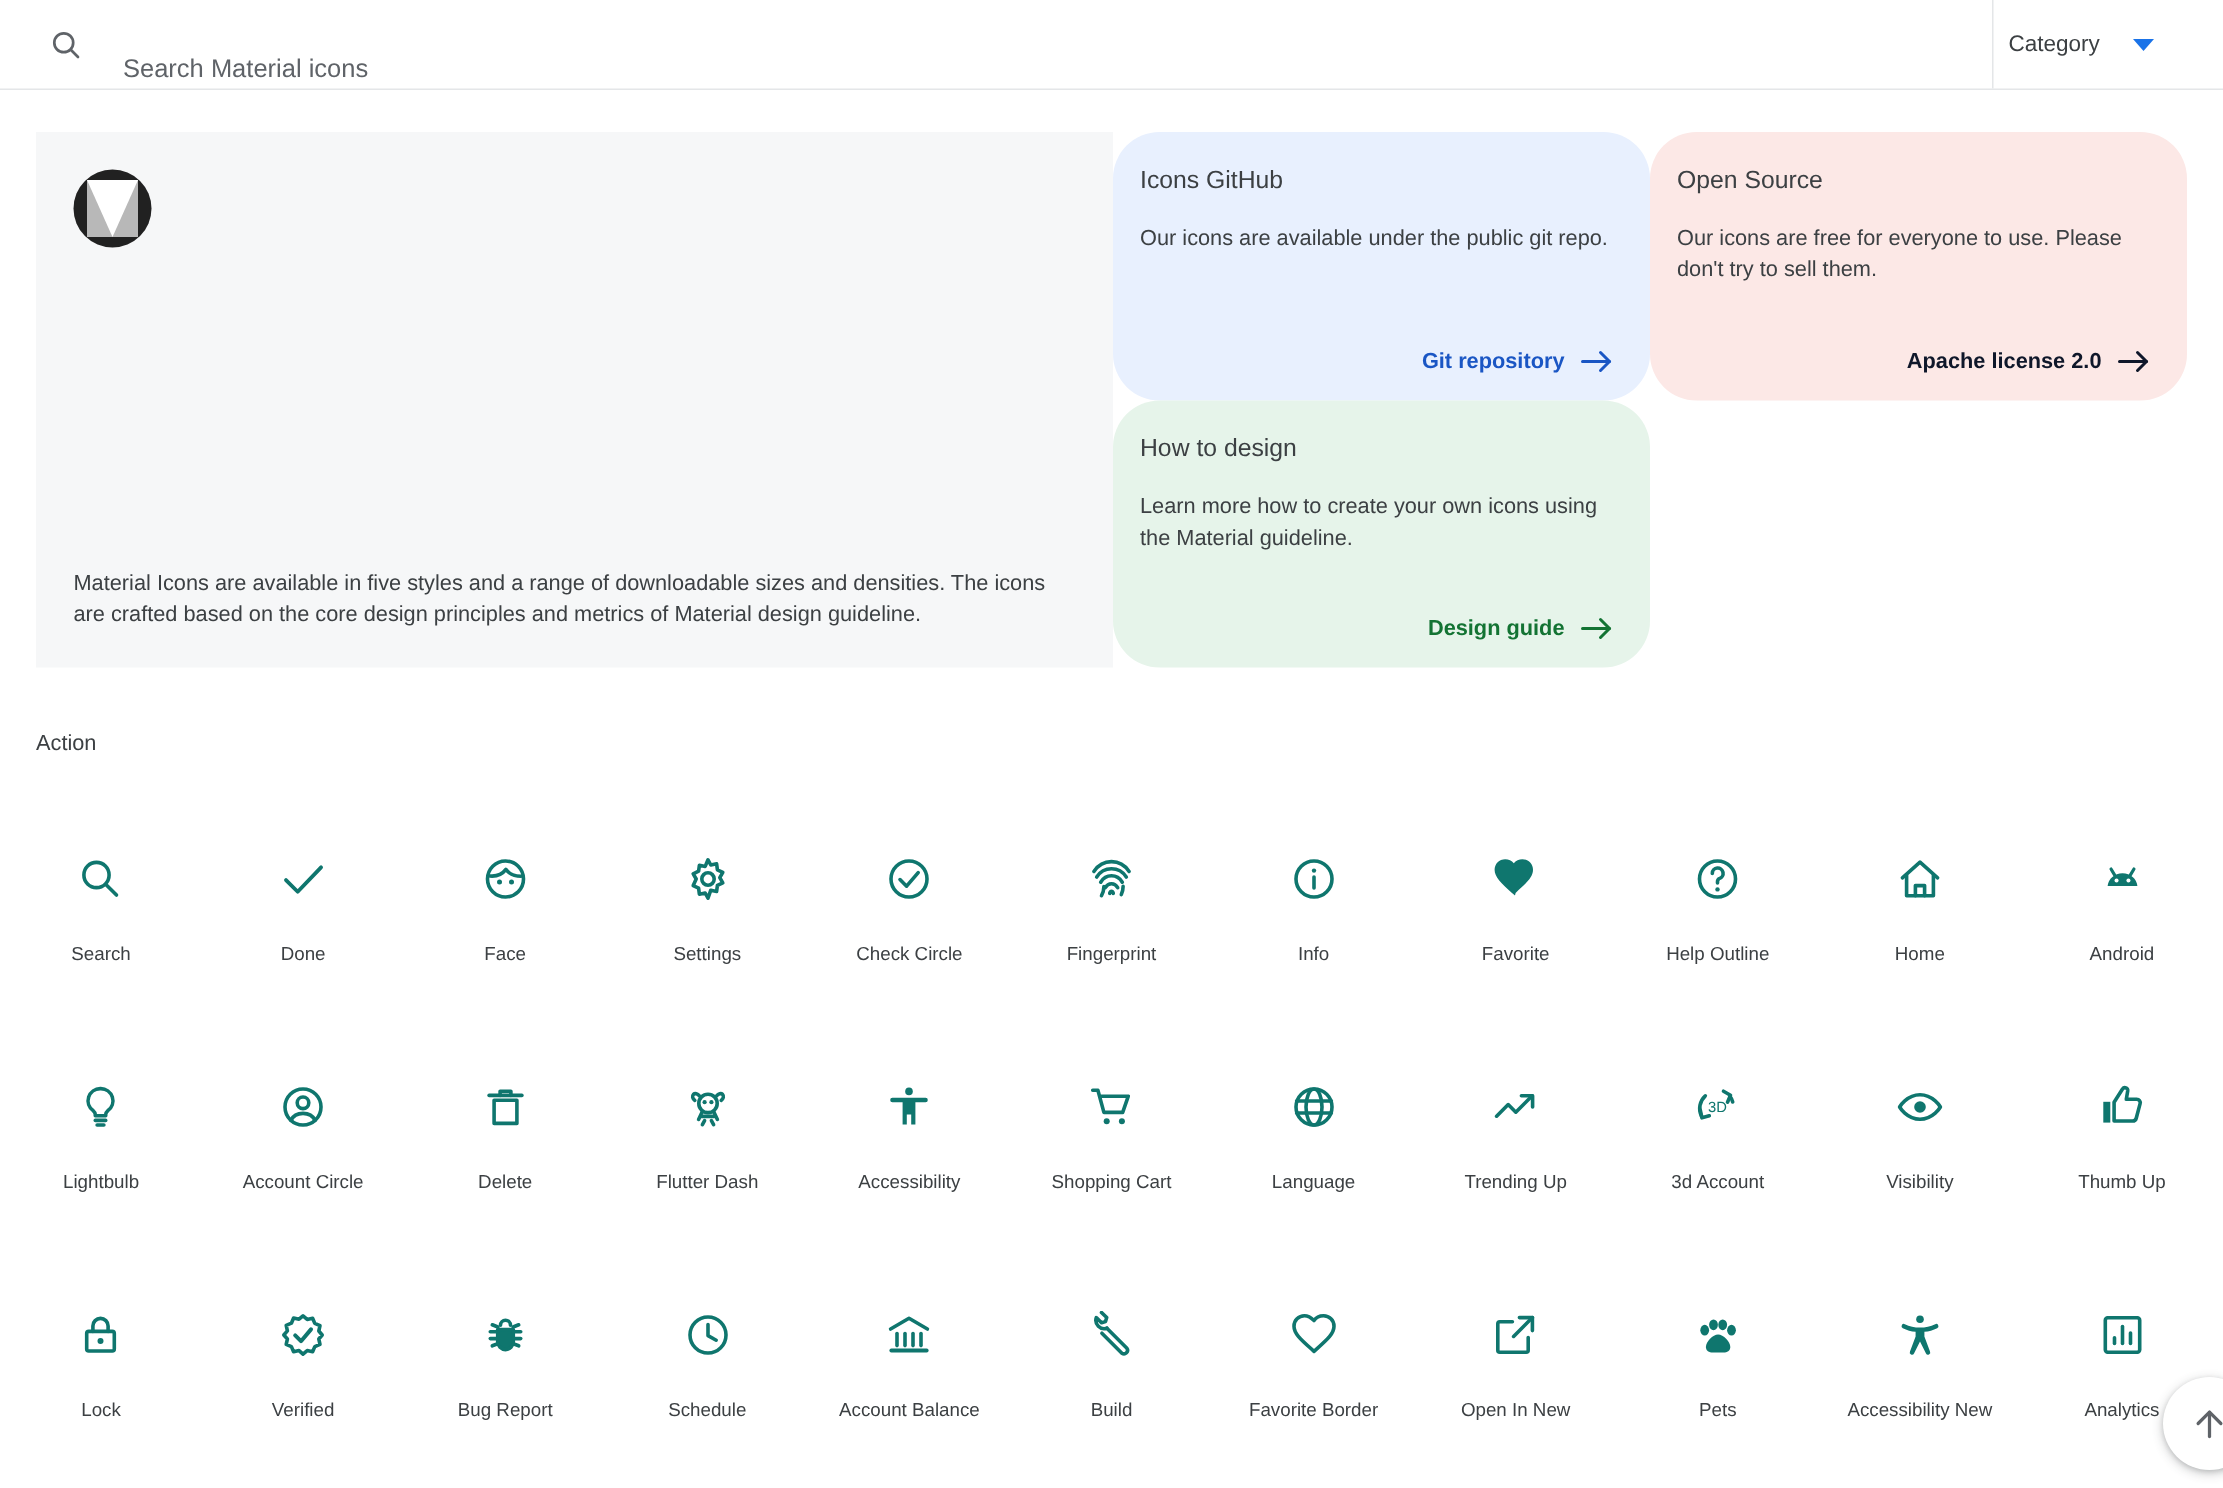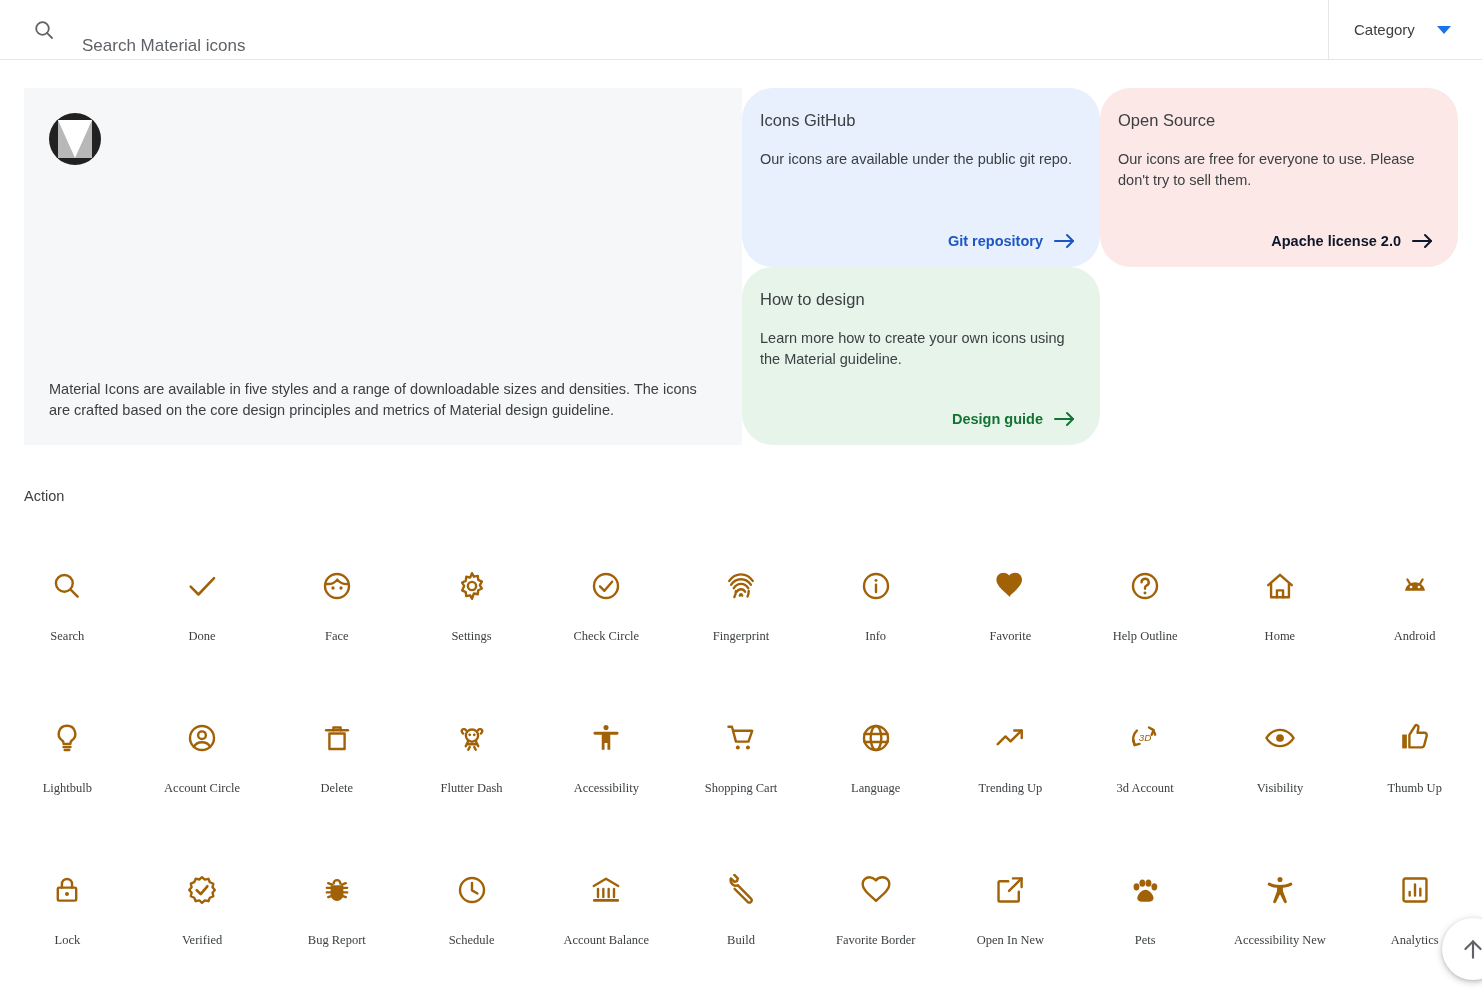--- a/index.html
+++ b/index.html
@@ -39,21 +39,21 @@
     margin-top: 32px;
   }
   .search-input::placeholder { color: #5f6368; opacity: 1; }
   .category-box {
     flex: 0 0 154px;
     border-left: 1px solid #e4e6e8;
     display: flex;
     align-items: center;
     justify-content: flex-start;
     gap: 22px;
-    padding-left: 25px;
+    padding-left: 10px;
     cursor: pointer;
   }
   .category-label { font-size: 15px; color: #3c4043; }
   .caret {
     width: 0; height: 0;
     border-left: 7px solid transparent;
     border-right: 7px solid transparent;
     border-top: 8px solid #1a73e8;
   }
 
@@ -164,31 +164,29 @@
     align-items: center;
     justify-content: flex-start;
     padding-top: 23px;
     cursor: pointer;
   }
   .icon-glyph {
     width: 40px; height: 40px;
     display: flex;
     align-items: center;
     justify-content: center;
-    color: #a16207;
-    font-style: italic;
+    color: #0f766e;
   }
   .icon-label {
     margin-top: 22px;
     font-size: 12.5px;
     line-height: 16px;
     color: #3c4043;
     text-align: left;
     max-width: 108px;
-    font-family: Liberation Serif, serif;
   }
 
   
   .fab {
     position: absolute;
     right: -22px;
     bottom: 12px;
     width: 62px; height: 62px;
     border-radius: 50%;
     background: #ffffff;

